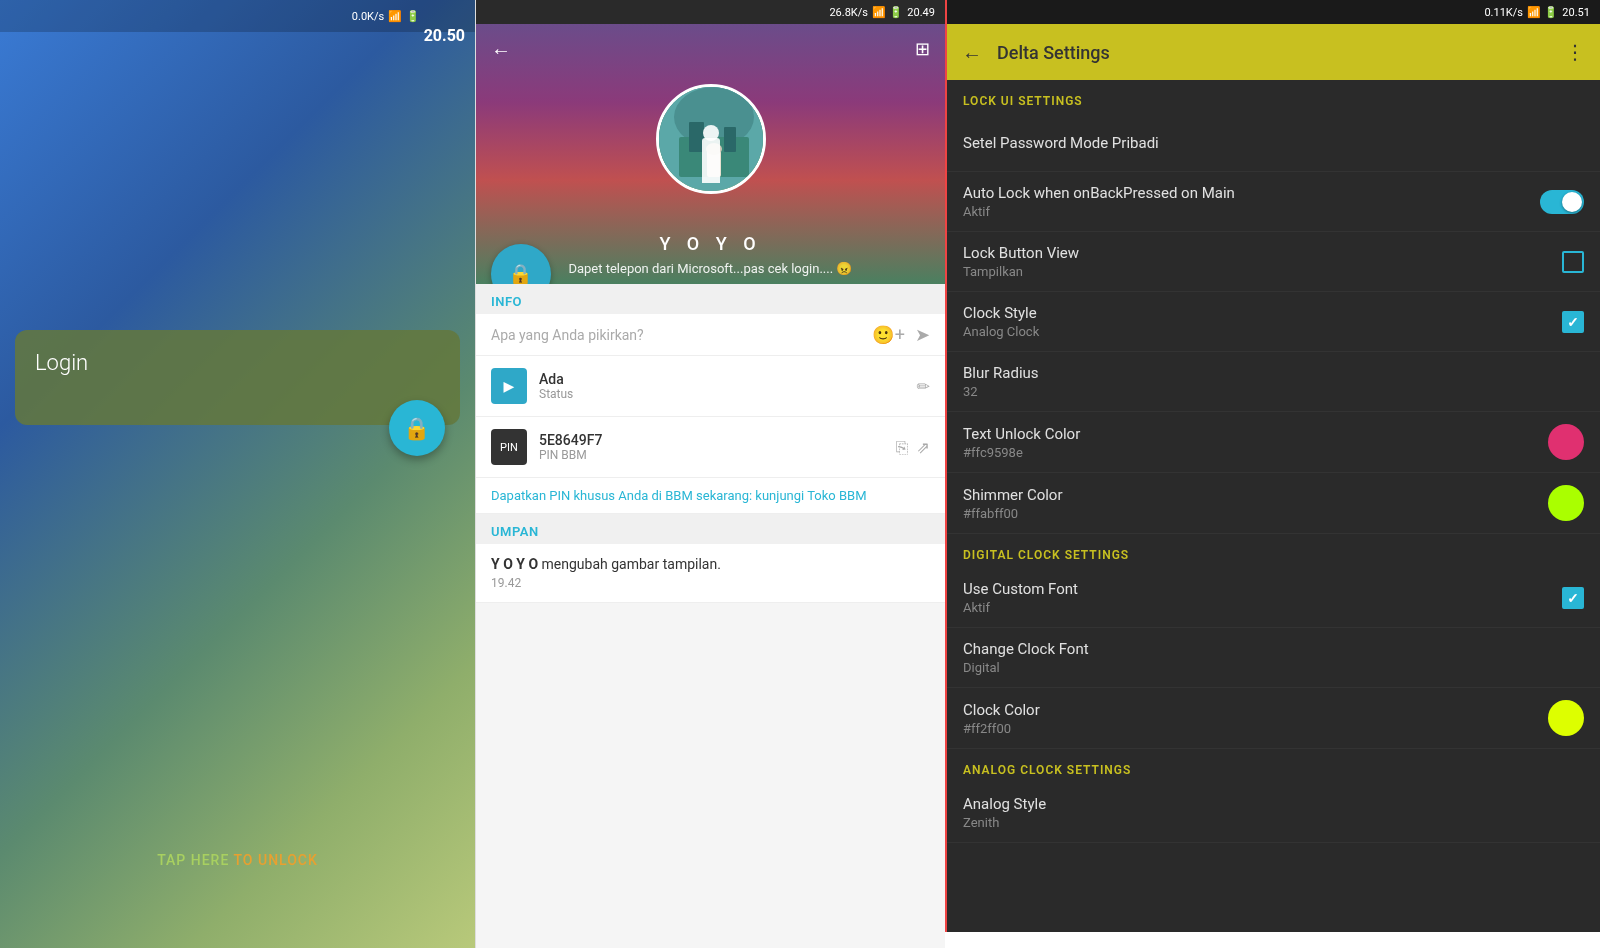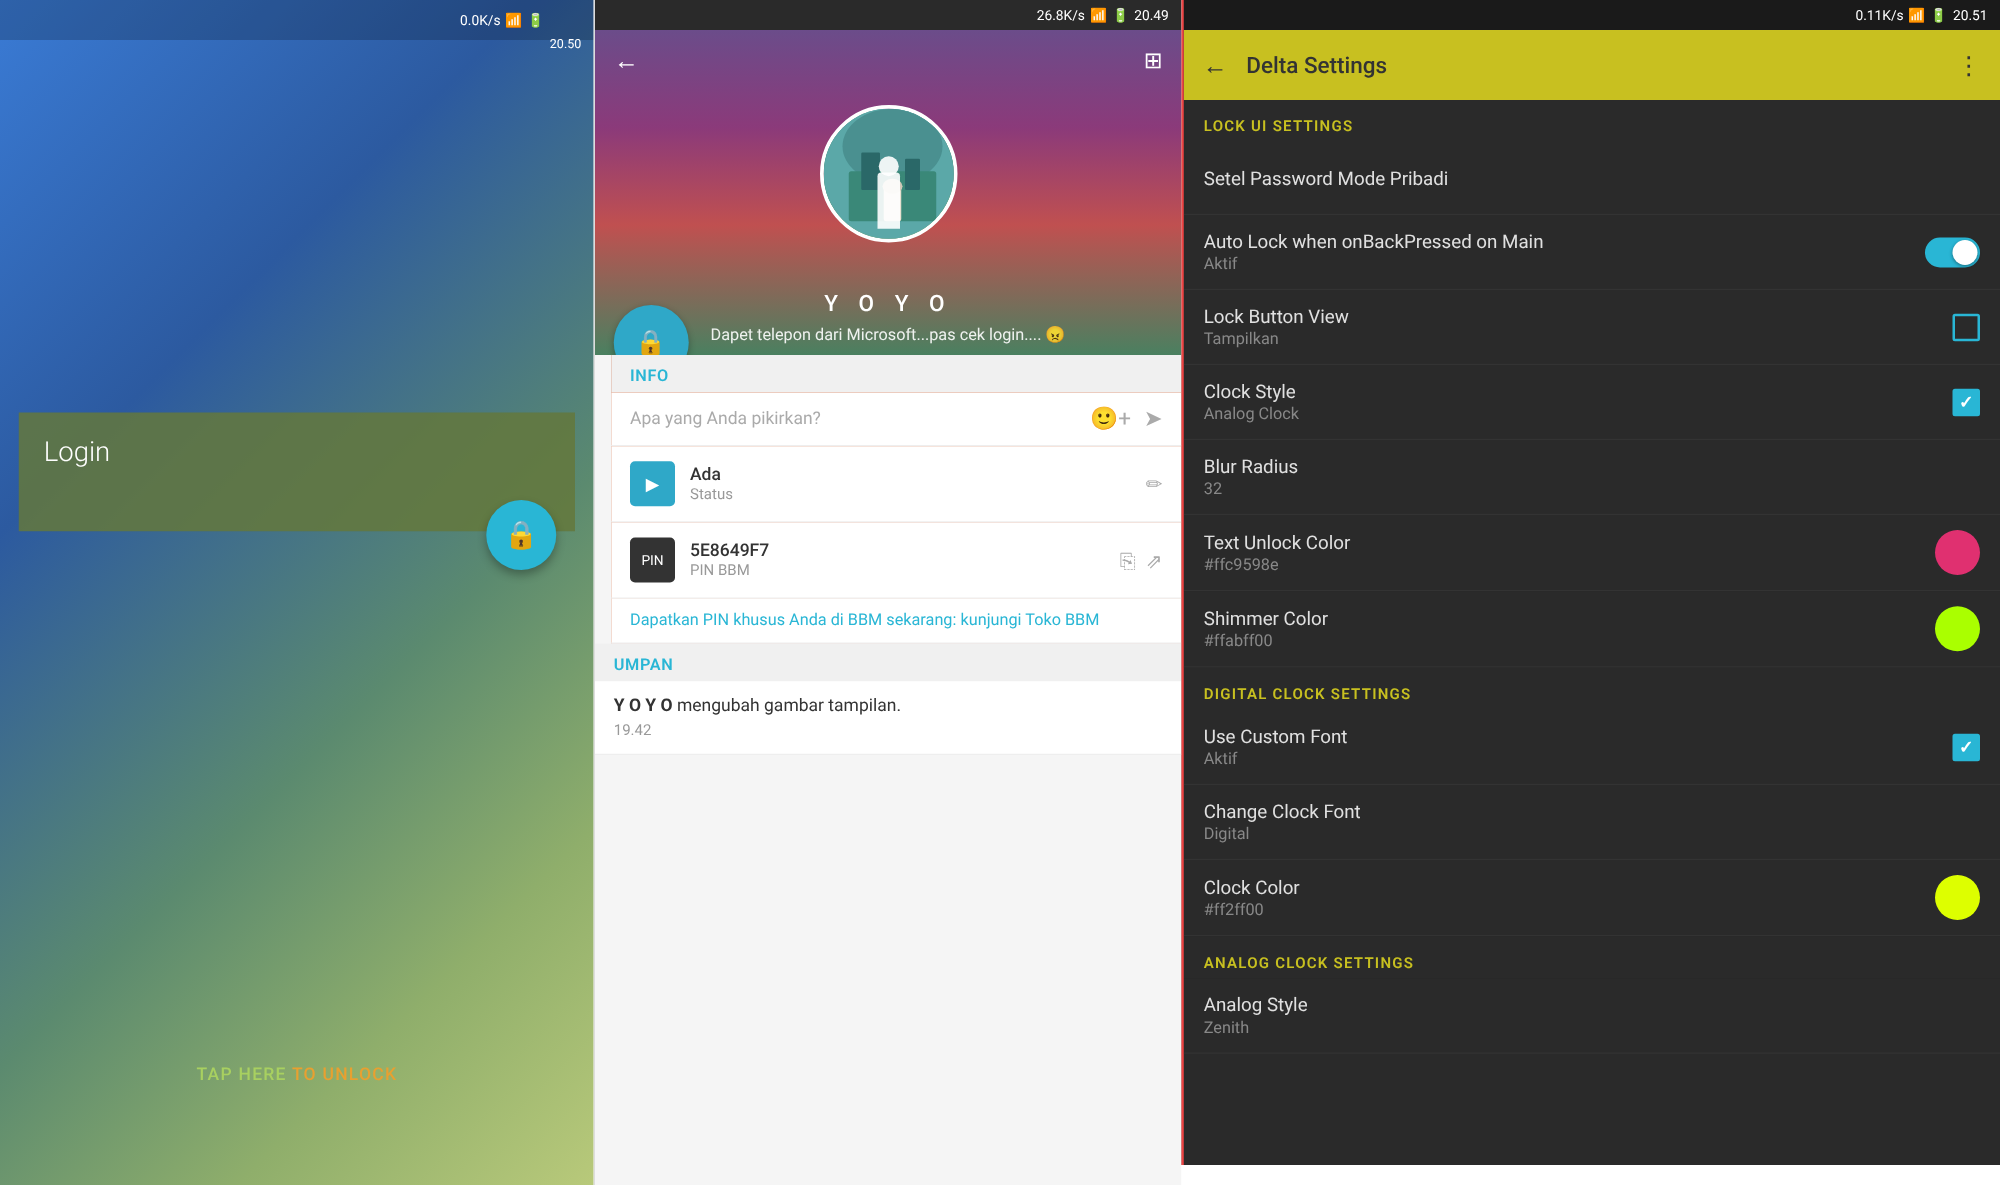--- a/index.html
+++ b/index.html
@@ -27,31 +27,31 @@
       height: 24px;
       background: rgba(0,0,0,0.2);
       display: flex;
       align-items: center;
       justify-content: flex-end;
       padding: 16px 10px;
       color: white;
       font-size: 11px;
     }
     .panel-lock .status-bar .time {
-      font-size: 10px;
-      font-weight: 400;
+      font-size: 16px;
+      font-weight: 700;
       margin-top: 39px;
     }
     .panel-lock .login-card {
       position: absolute;
       top: 330px;
       left: 15px;
       right: 15px;
       background: rgba(100, 120, 60, 0.85);
-      border-radius: 0;
+      border-radius: 12px;
       padding: 20px 20px 30px 20px;
     }
     .panel-lock .login-title {
       color: white;
       font-size: 22px;
       font-weight: 300;
       margin-bottom: 20px;
     }
     .panel-lock .password-field {
       border-bottom: 1px solid rgba(255,255,255,0.5);
@@ -170,22 +170,21 @@
     }
     .panel-bbm .status-msg {
       position: absolute;
       bottom: 8px;
       left: 0; right: 0;
       text-align: center;
       color: rgba(255,255,255,0.9);
       font-size: 13px;
     }
     .panel-bbm .info-section {
-      background: #c2410c;
-      margin-left: 13px;
+      background: #737373;
     }
     .panel-bbm .info-label {
       padding: 10px 15px 5px;
       color: #29b6d5;
       font-size: 13px;
       font-weight: 600;
       letter-spacing: 0.5px;
       background: #f0f0f0;
     }
     .panel-bbm .compose-bar {

